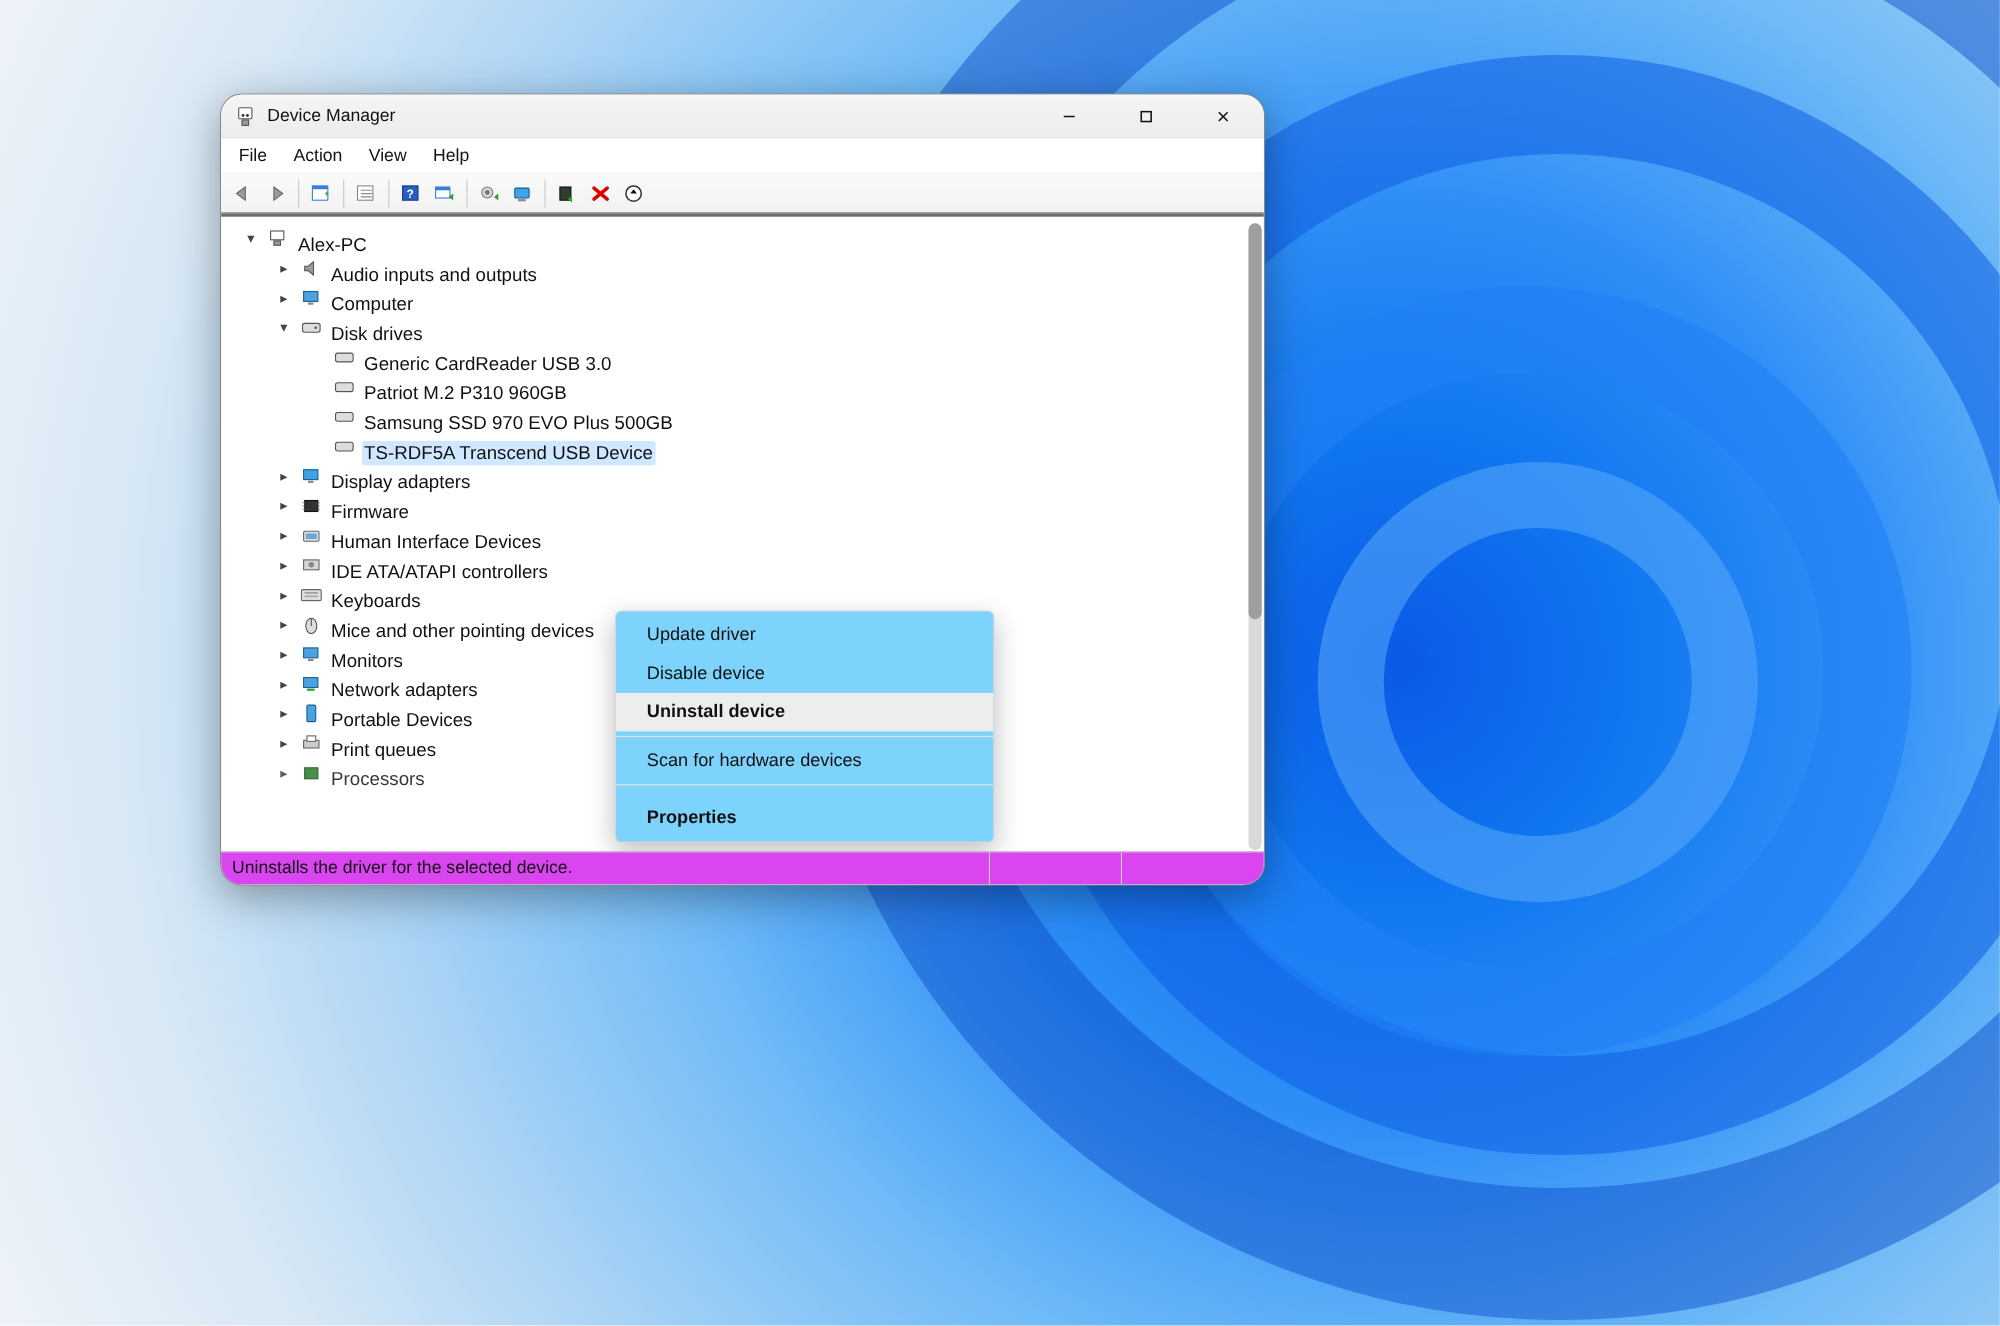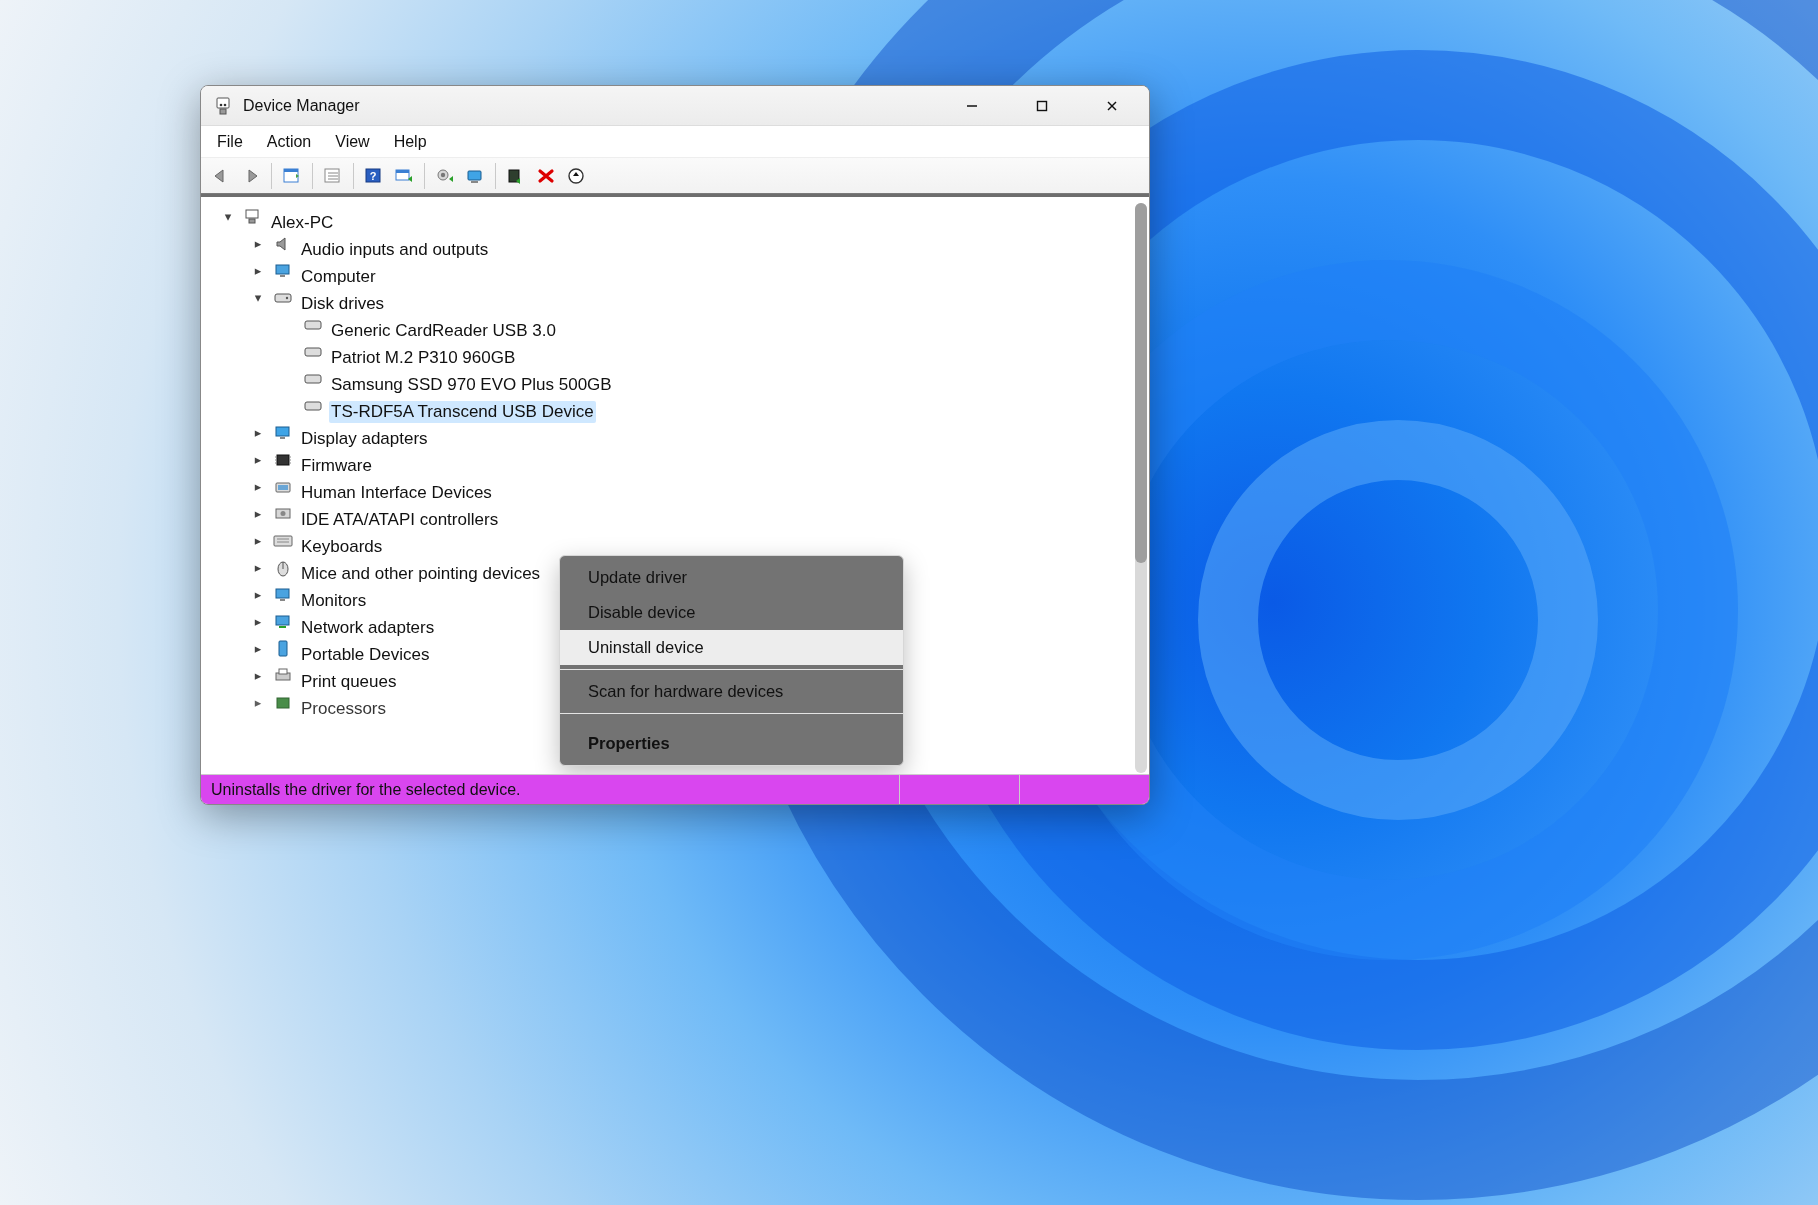--- a/index.html
+++ b/index.html
@@ -15,21 +15,21 @@
   .p2 { right:-100px; top:50px; width:1000px; height:1000px; border:90px solid rgba(14,95,228,.55); }
   .p3 { right:80px; top:260px; width:700px; height:700px; border:80px solid rgba(32,128,246,.6); }
   .p4 { right:220px; top:420px; width:400px; height:400px; border:60px solid rgba(90,170,250,.55); }
 
   .window {
     position: absolute;
     left: 200px; top: 85px;
     width: 950px; height: 720px;
     background: #fff;
     border: 1px solid #888;
-    border-radius: 8px;
+    border-radius: 20px;
     box-shadow: 0 10px 40px rgba(0,0,0,.35);
     display: flex; flex-direction: column;
     overflow: hidden;
   }
   .titlebar {
     height: 40px; display:flex; align-items:center; padding:0 6px 0 12px;
     background: linear-gradient(#f5f5f5,#ececec);
     border-bottom:1px solid #ddd;
   }
   .titlebar .icon { width:20px; height:20px; display:flex; align-items:center; justify-content:center; margin-right:10px; }
@@ -53,25 +53,25 @@
   .ind { display:inline-block; }
   .d0 { width:6px; } .d1 { width:36px; } .d3 { width:90px; }
   .chev { width:18px; text-align:center; font-size:13px; color:#444; user-select:none; }
   .chev.blank { visibility:hidden; }
   .nicon { width:20px; height:18px; display:flex; align-items:center; justify-content:center; }
   .node .label { padding:1px 2px;margin-top:12px; }
   .node.selected .label { background:#cfe8ff; border-radius:2px; }
 
   .context-menu {
     position:absolute; left:358px; top:358px; width:345px;
-    background:#737373; border:1px solid #d7d7d7; border-radius:6px;
+    background:#7dd3fc; border:1px solid #d7d7d7; border-radius:6px;
     box-shadow:0 8px 24px rgba(0,0,0,.25); padding:4px 0; z-index:30;
   }
   .context-menu .mi { padding:8px 28px; font-size:16.5px; color:#111; }
-  .context-menu .mi.hov { background:#ededed; }
+  .context-menu .mi.hov { background:#ededed;font-weight:bold; }
   .context-menu .mi.bold { font-weight:700;margin-top:12px; }
   .context-menu hr { border:none; border-top:1px solid #e4e4e4; margin:4px 0;}
 
   .statusbar { height:30px; border-top:1px solid #ccc; display:flex; align-items:center; padding:0 10px; font-size:16px; color:#111; background:#d946ef;}
   .statusbar .seg { border-left:1px solid #ccc; height:100%; width:120px; }
 
   svg { display:block; }
 </style>
 </head>
 <body>

